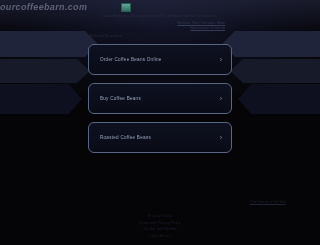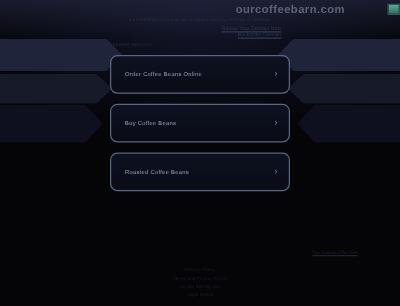--- a/index.html
+++ b/index.html
@@ -75,22 +75,23 @@
   
   #header {
     position: absolute;
     left: 0; right: 0; top: 2px;
     text-align: center;
     z-index: 5;
   }
   .domain-row {
     display: flex;
     align-items: center;
-    justify-content: flex-end;
+    justify-content: flex-start;
     gap: 34px;
+    font-style: italic;
   }
   .domain-title {
     font-size: 9px;
     font-weight: bold;
     letter-spacing: .35px;
     color: #5d6277;
   }
   .flag-icon {
     width: 8px;
     height: 7px;

